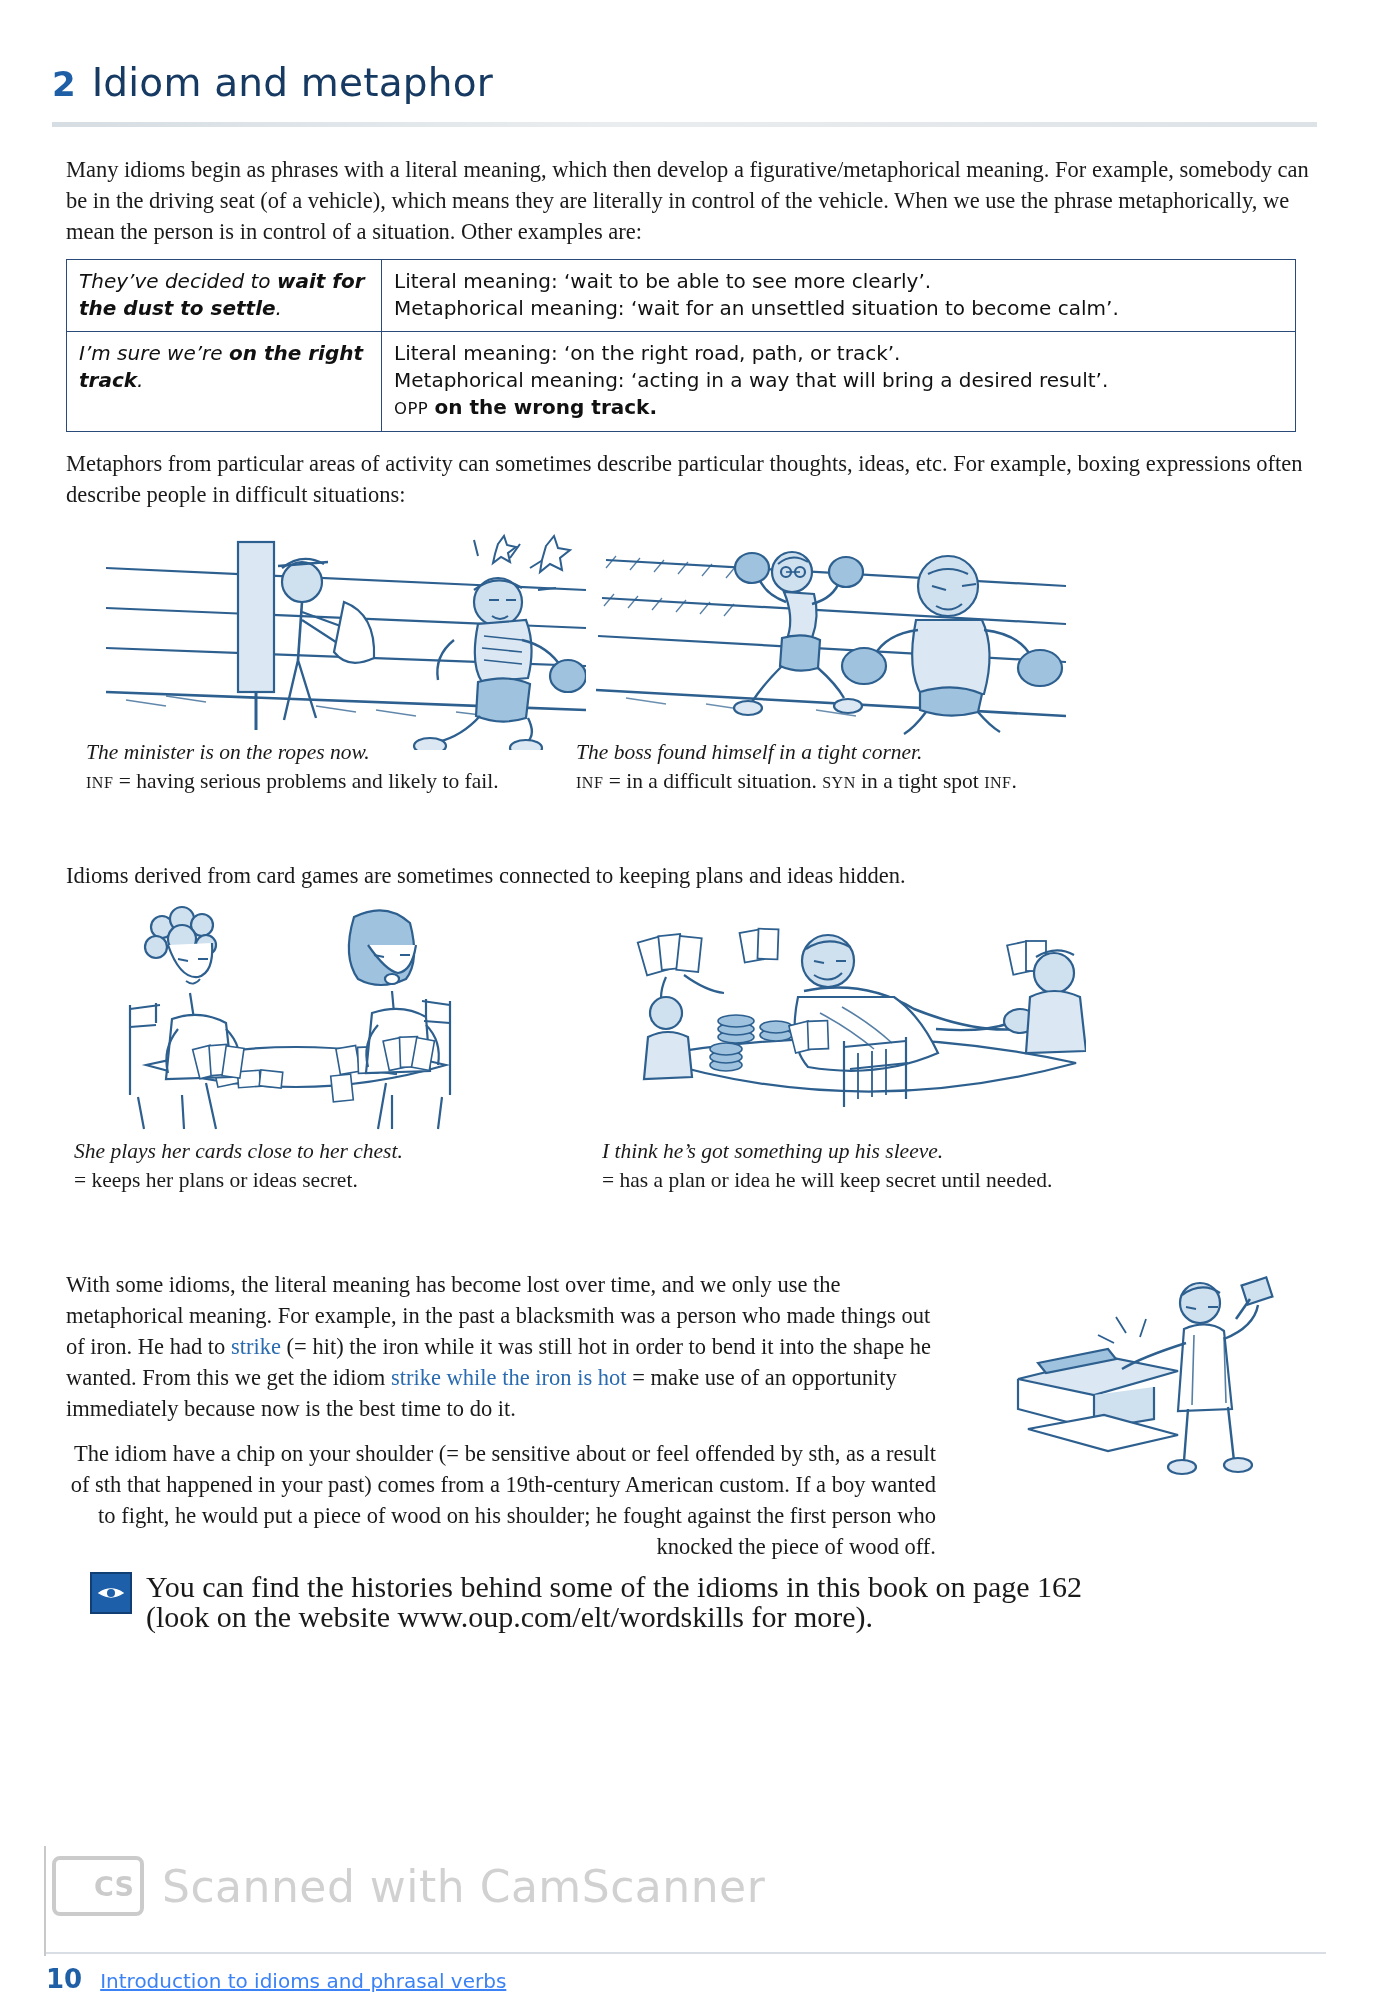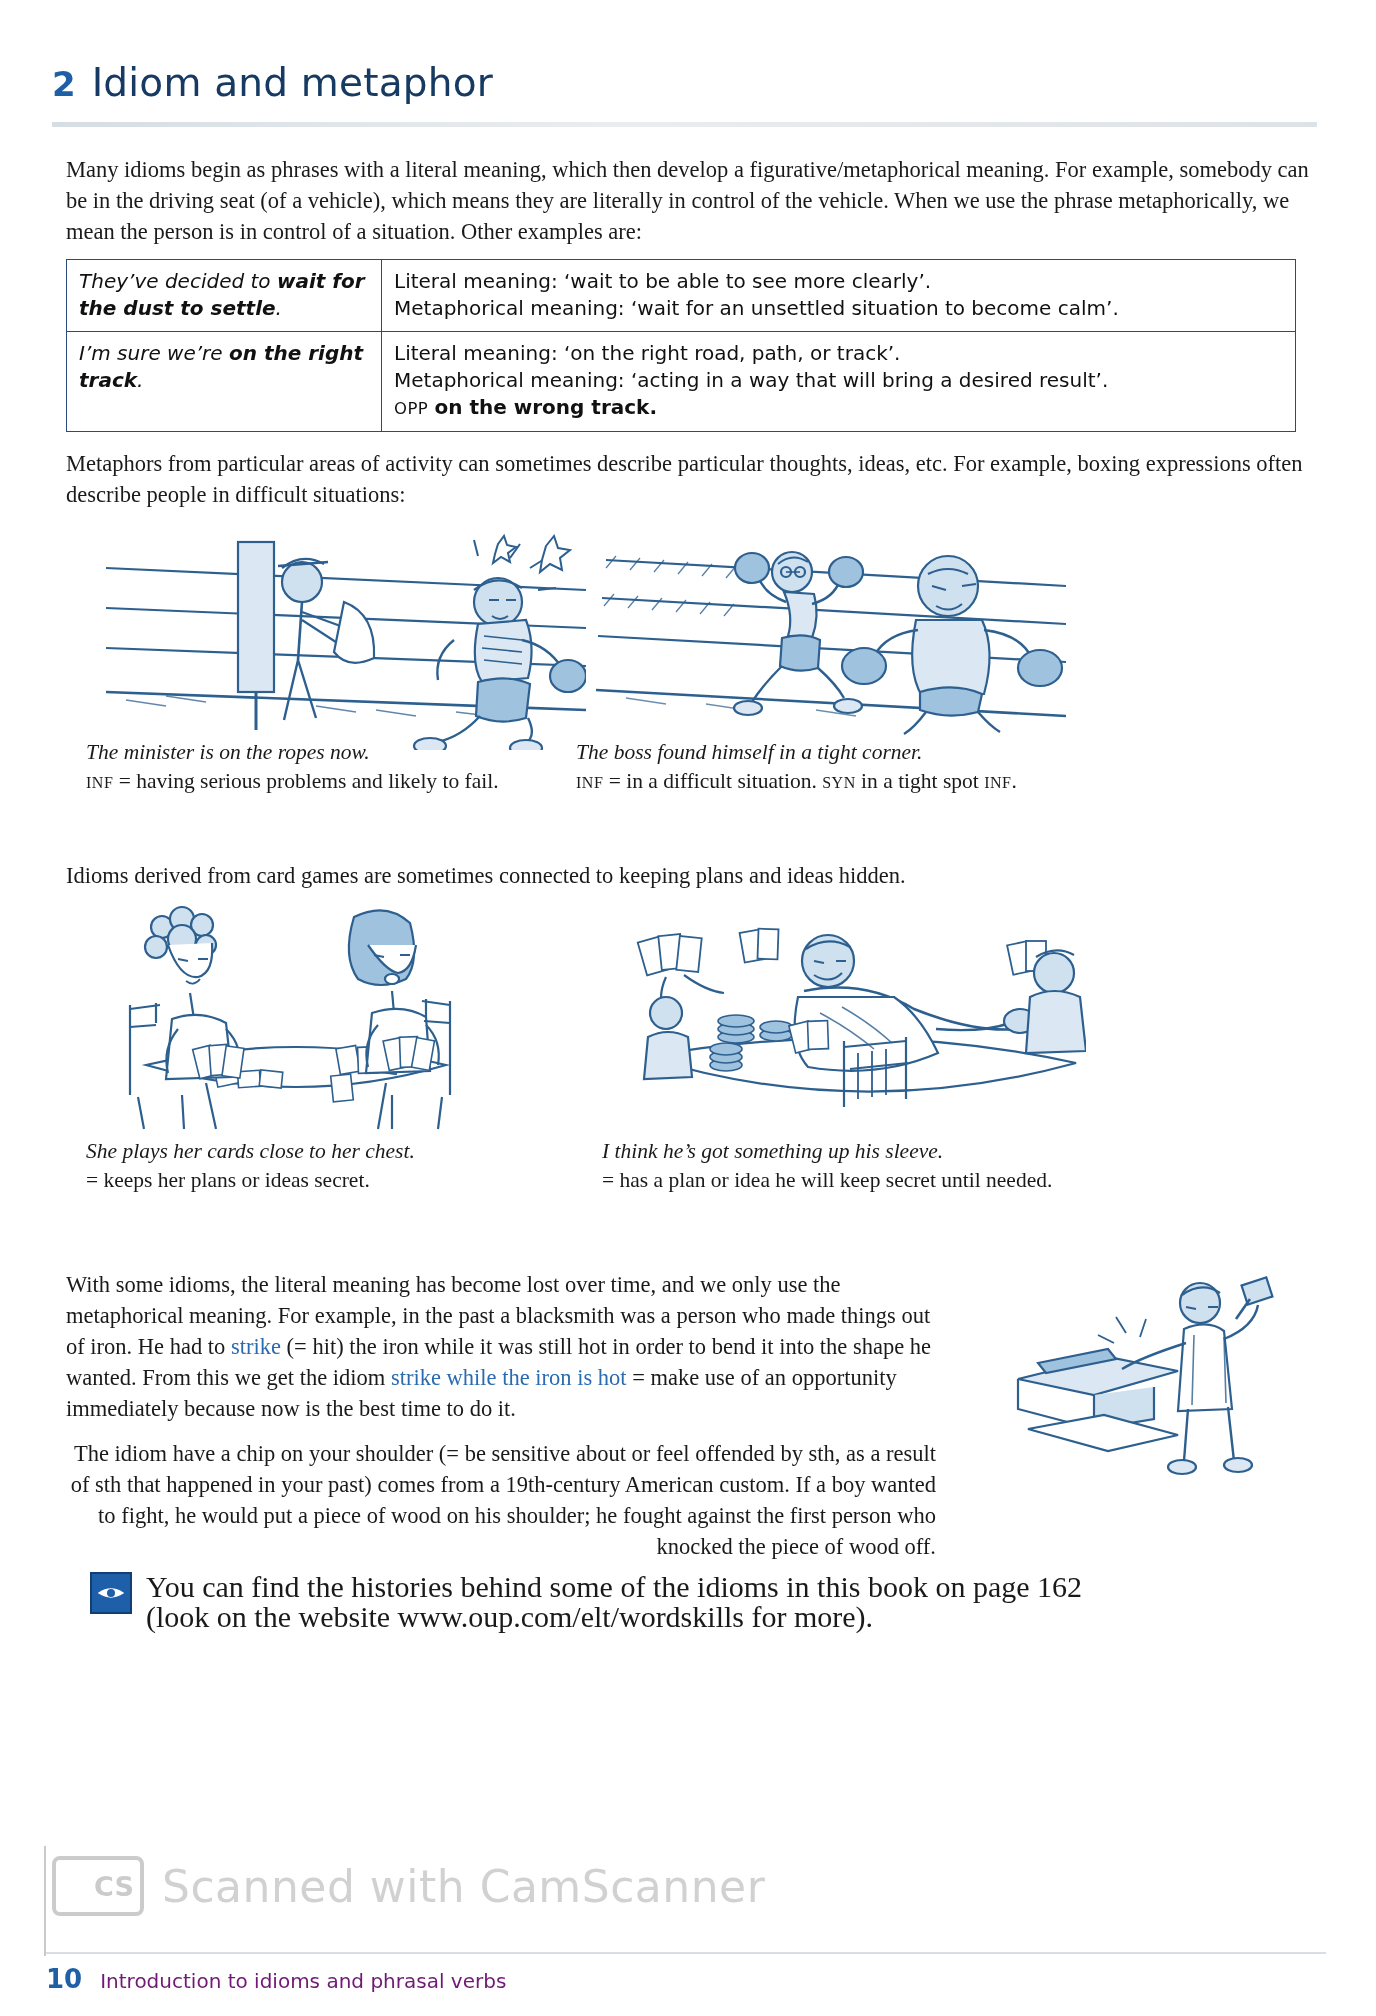--- a/index.html
+++ b/index.html
@@ -164,21 +164,22 @@
   }
   .folio {
     font-family: "DejaVu Sans", sans-serif;
     font-size: 26px;
     font-weight: bold;
     color: #1f5fa6;
   }
   .footer-title {
     font-family: "DejaVu Sans", sans-serif;
     font-size: 20px;
-    color: #701a75;
+    color: #3b82f6;
+    text-decoration: underline;
   }
   .footer-rule {
     position: absolute;
     left: 46px;
     bottom: 62px;
     width: 1280px;
     height: 2px;
     background: #d8dee3;
   }
 
@@ -508,21 +509,21 @@
             <path d="M424 80 q24 -12 50 0 l6 54 l-60 2 z" fill="#dbe7f2"></path>
 
             <g fill="#ffffff" stroke-width="1.8">
               <rect x="136" y="14" width="20" height="30" transform="rotate(-10 146 29)"></rect>
               <rect x="152" y="12" width="20" height="30" transform="rotate(2 162 27)"></rect>
             </g>
           </g>
         </svg>
       </div>
 
-      <div class="fig" style="left:20px; top:240px; width:470px;">
+      <div class="fig" style="left:8px; top:240px; width:470px;">
         <div class="caption">
           <span class="it">She plays her cards close to her chest.</span>
         </div>
         <div class="caption">= keeps her plans or ideas secret.</div>
       </div>
 
       <div class="fig" style="left:536px; top:240px; width:560px;">
         <div class="caption">
           <span class="it">I think he’s got something up his sleeve.</span>
         </div>

